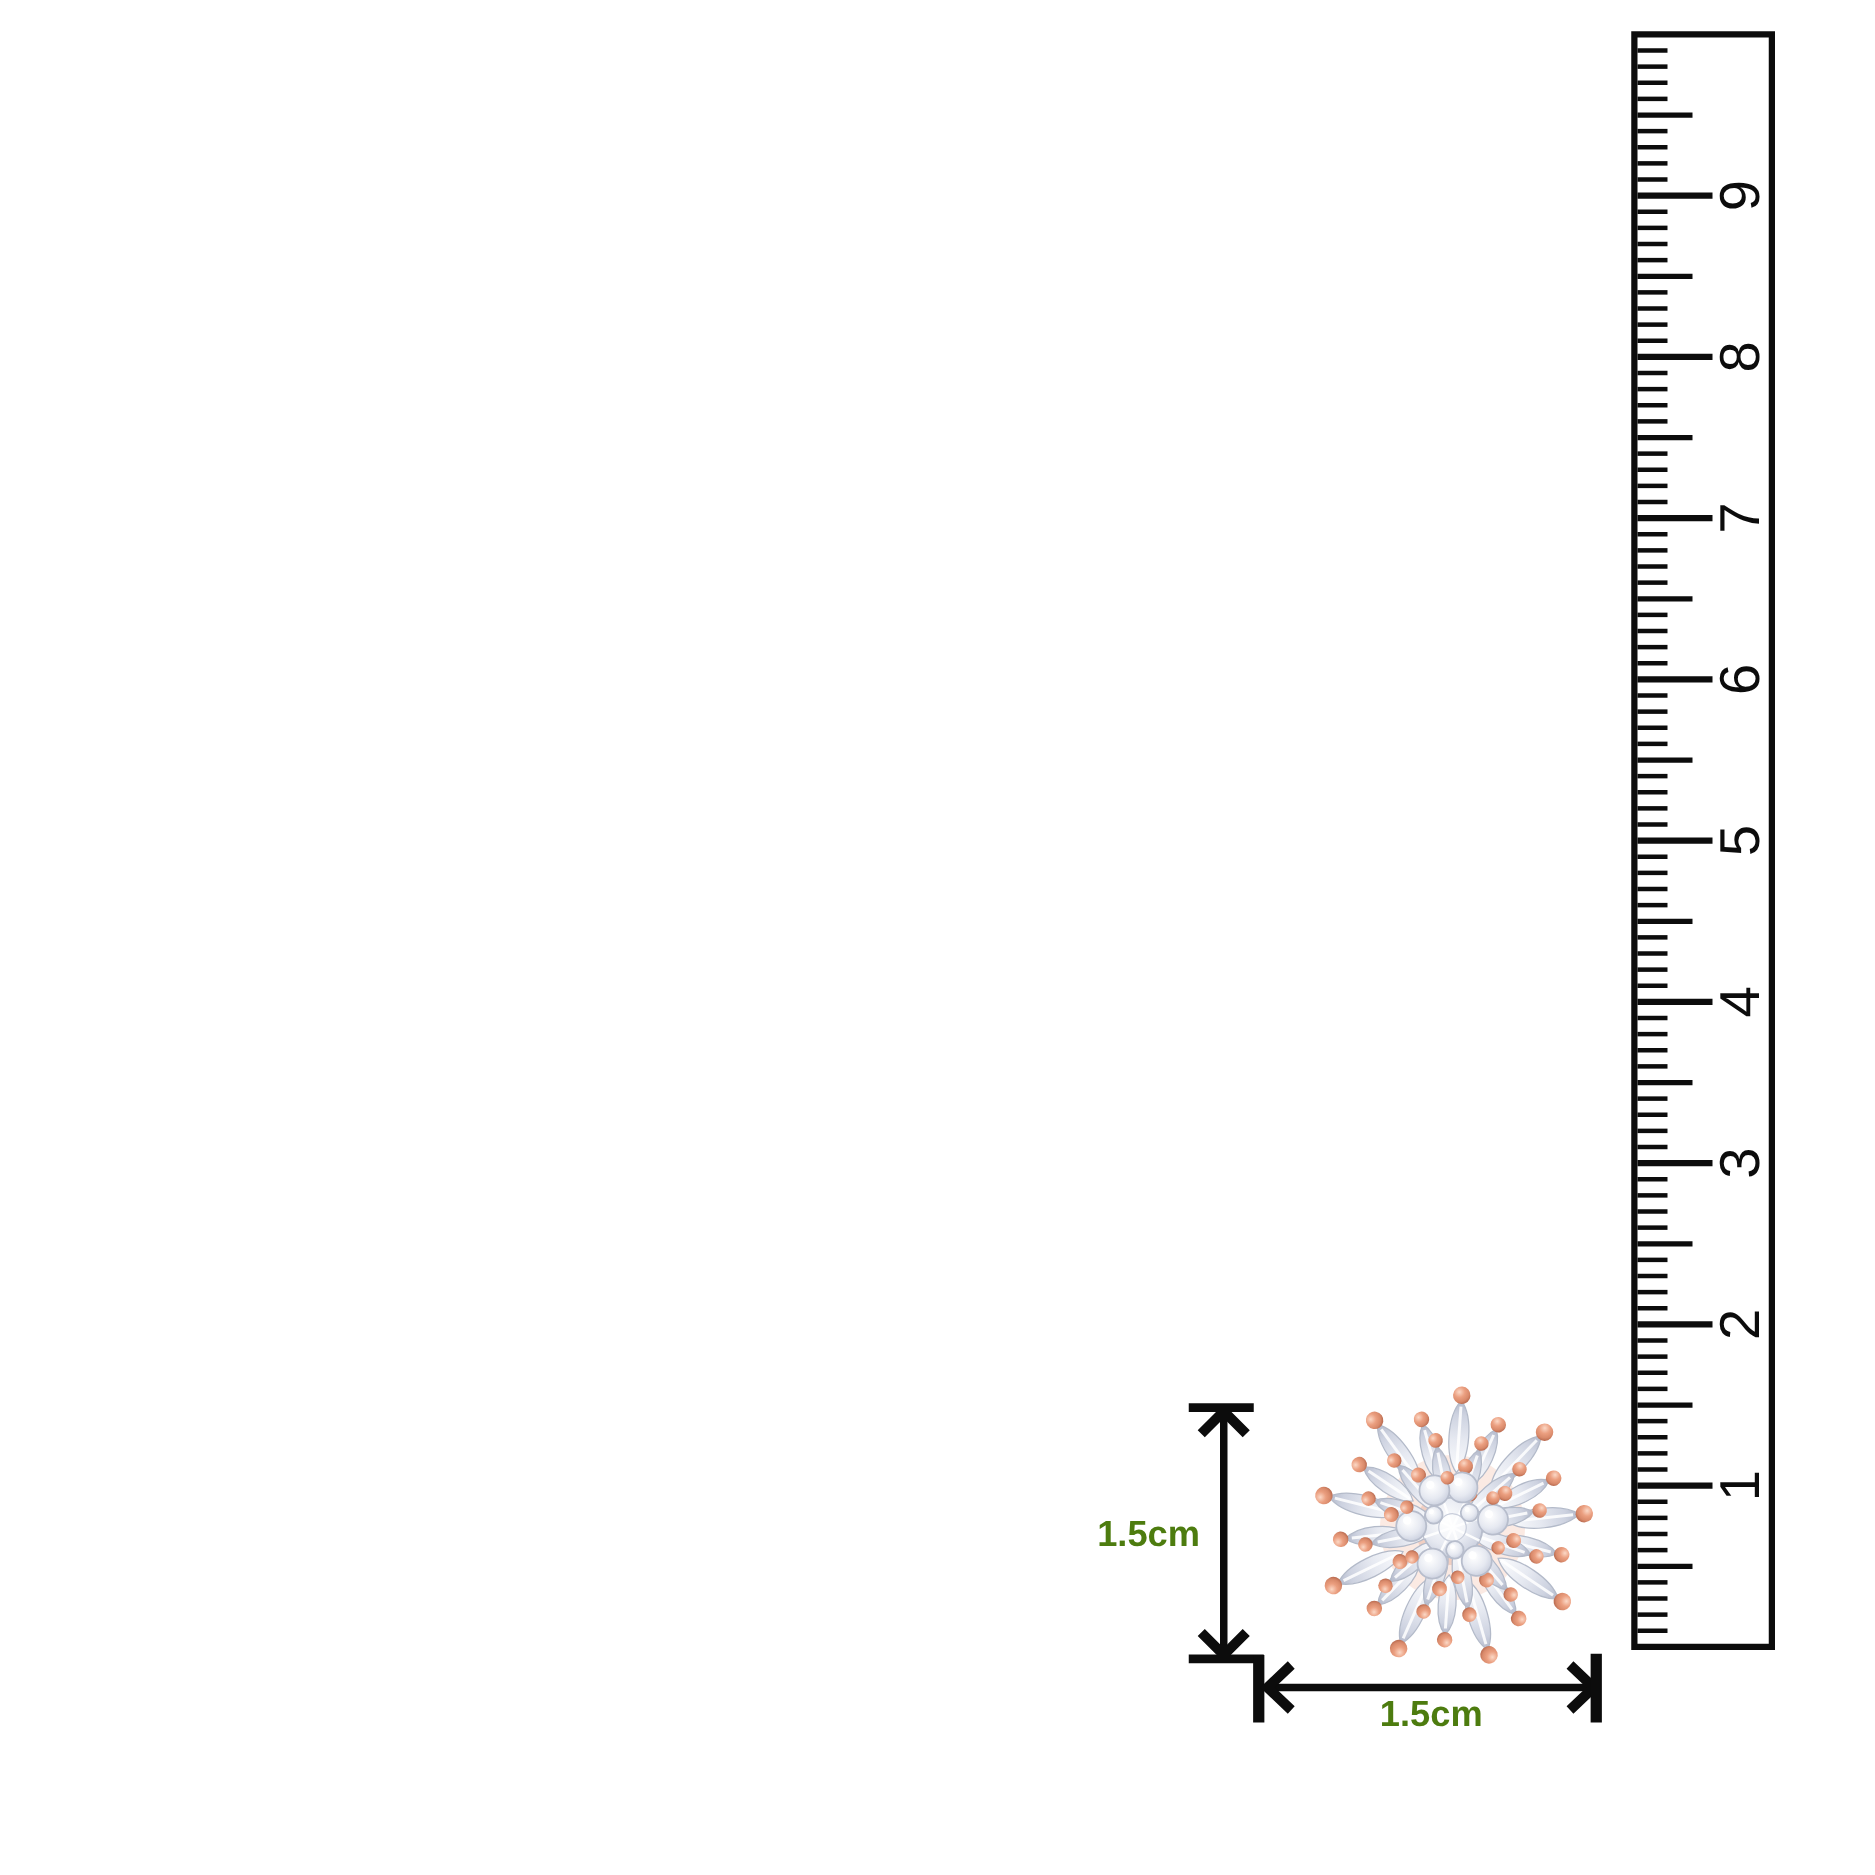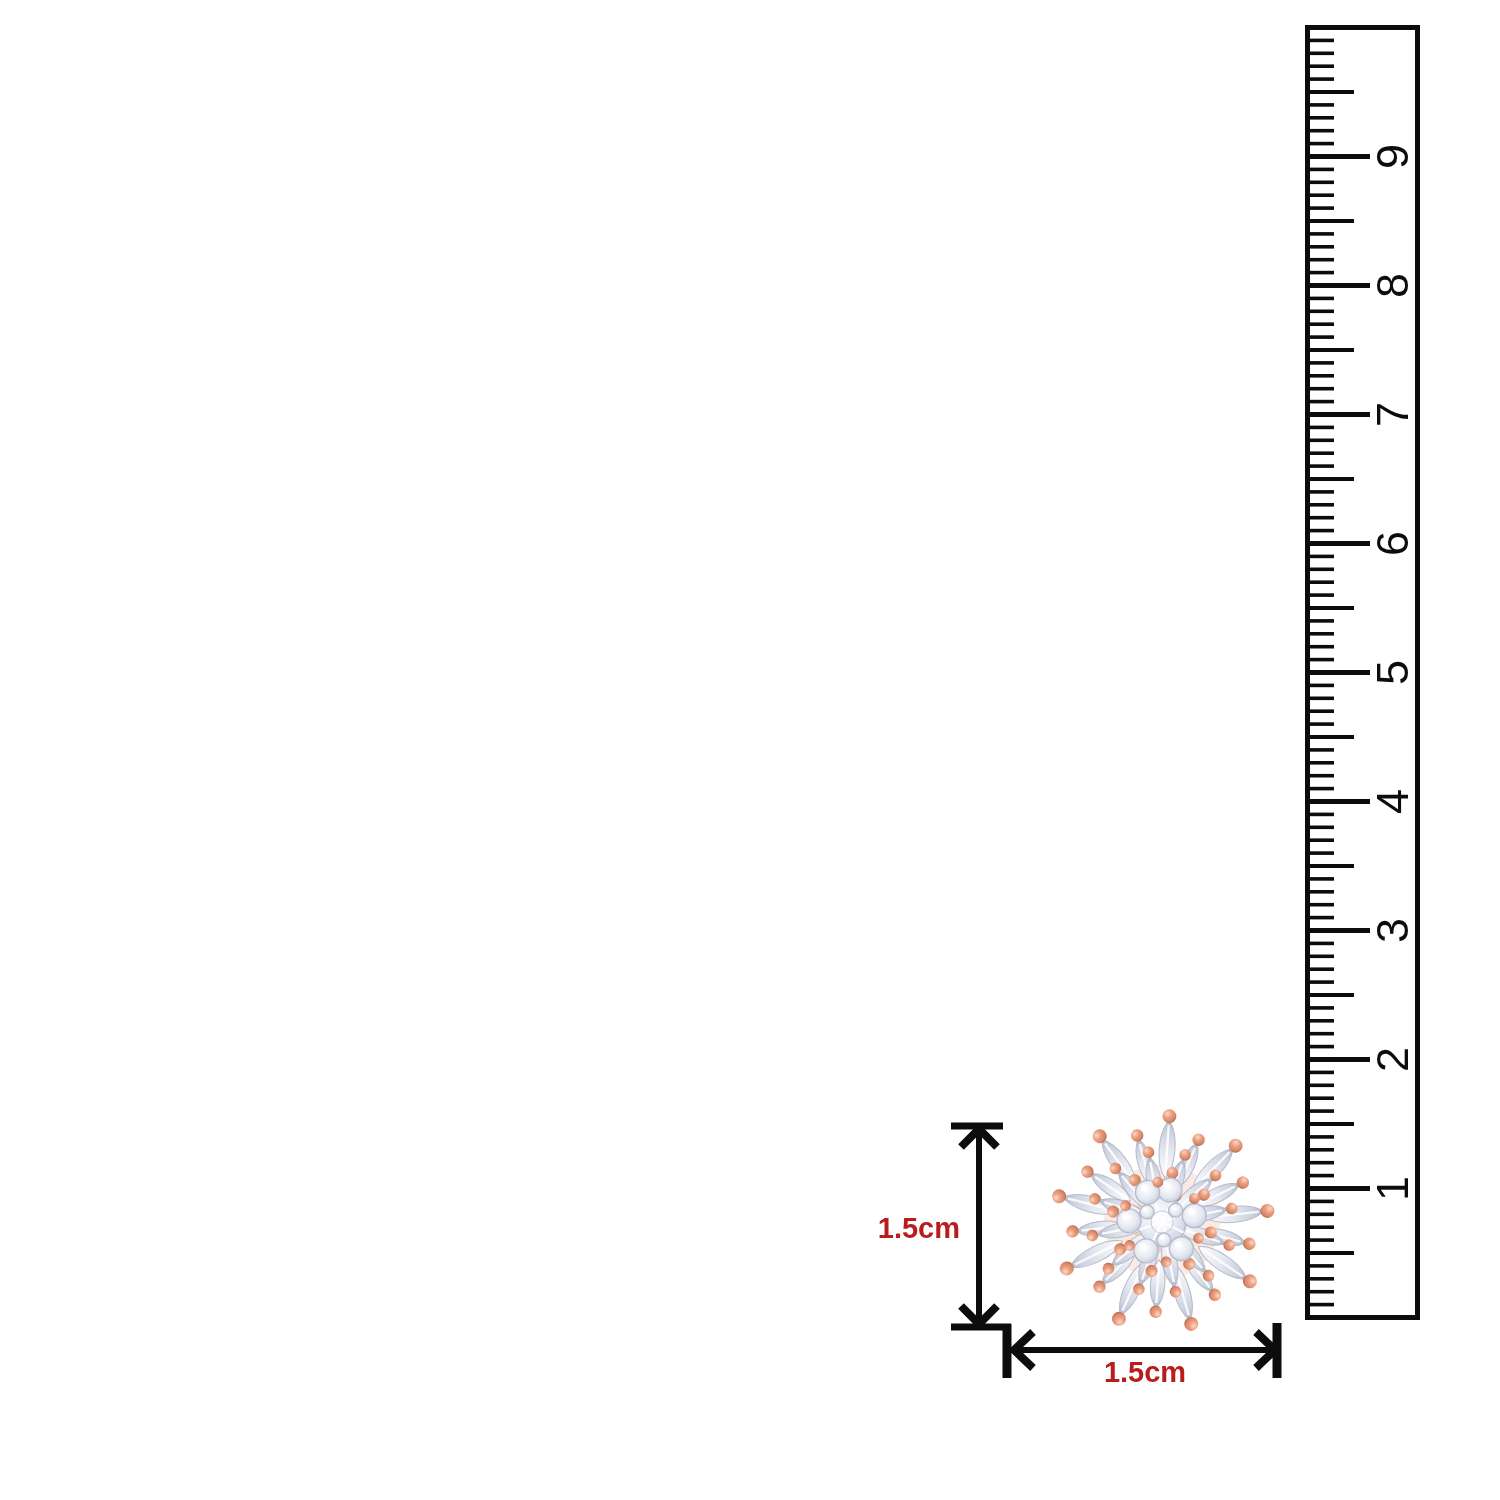--- a/index.html
+++ b/index.html
@@ -1,19 +1,19 @@
 <!DOCTYPE html>
 <html><head>
 <meta charset="utf-8">
 <style>
   html,body{margin:0;padding:0;background:#ffffff;}
   body{width:1500px;height:1500px;font-family:"Liberation Sans",sans-serif;}
   .canvas{position:relative;width:1500px;height:1500px;background:#ffffff;overflow:hidden;}
   .canvas > svg{position:absolute;left:0;top:0;}
-  .dim-label{position:absolute;font-weight:bold;font-size:29px;line-height:33px;color:#b91c1c;}
+  .dim-label{position:absolute;font-weight:bold;font-size:29px;line-height:33px;color:#4d7c0f;}
   .dim-label.v{left:828px;top:1212px;width:132px;text-align:right;}
   .dim-label.h{left:1044px;top:1356px;width:202px;text-align:center;}
 </style>
 </head>
 <body>
 
 <div class="canvas">
   <svg id="gfx" width="1500" height="1500" viewBox="0 0 1500 1500">
     <defs id="gfx-defs">
         <radialGradient id="gBead" cx="35%" cy="32%" r="75%">

